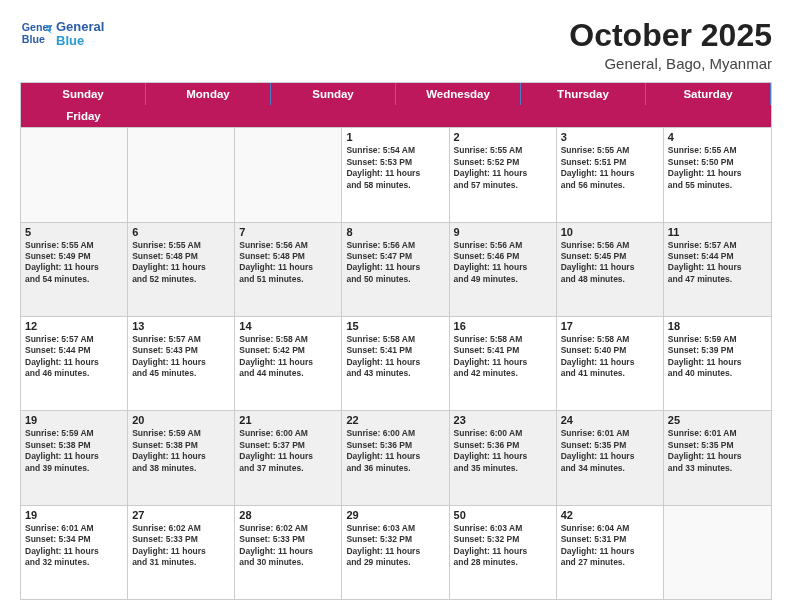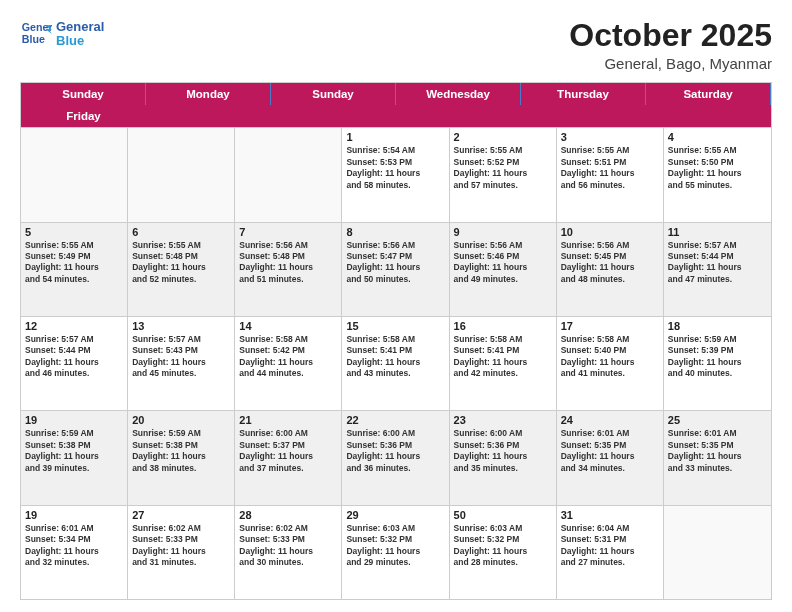--- a/index.html
+++ b/index.html
@@ -353,21 +353,21 @@
 and 29 minutes.</div>
           </div>
           <div class="cal-cell">
             <div class="day-num">50</div>
             <div class="day-info" style="white-space: pre-line;">Sunrise: 6:03 AM
 Sunset: 5:32 PM
 Daylight: 11 hours
 and 28 minutes.</div>
           </div>
           <div class="cal-cell">
-            <div class="day-num">31</div>
+            <div class="day-num">42</div>
             <div class="day-info" style="white-space: pre-line;">Sunrise: 6:04 AM
 Sunset: 5:31 PM
 Daylight: 11 hours
 and 27 minutes.</div>
           </div>
           <div class="cal-cell empty"></div>
         </div>
       </div>
   </div>
 </div>

